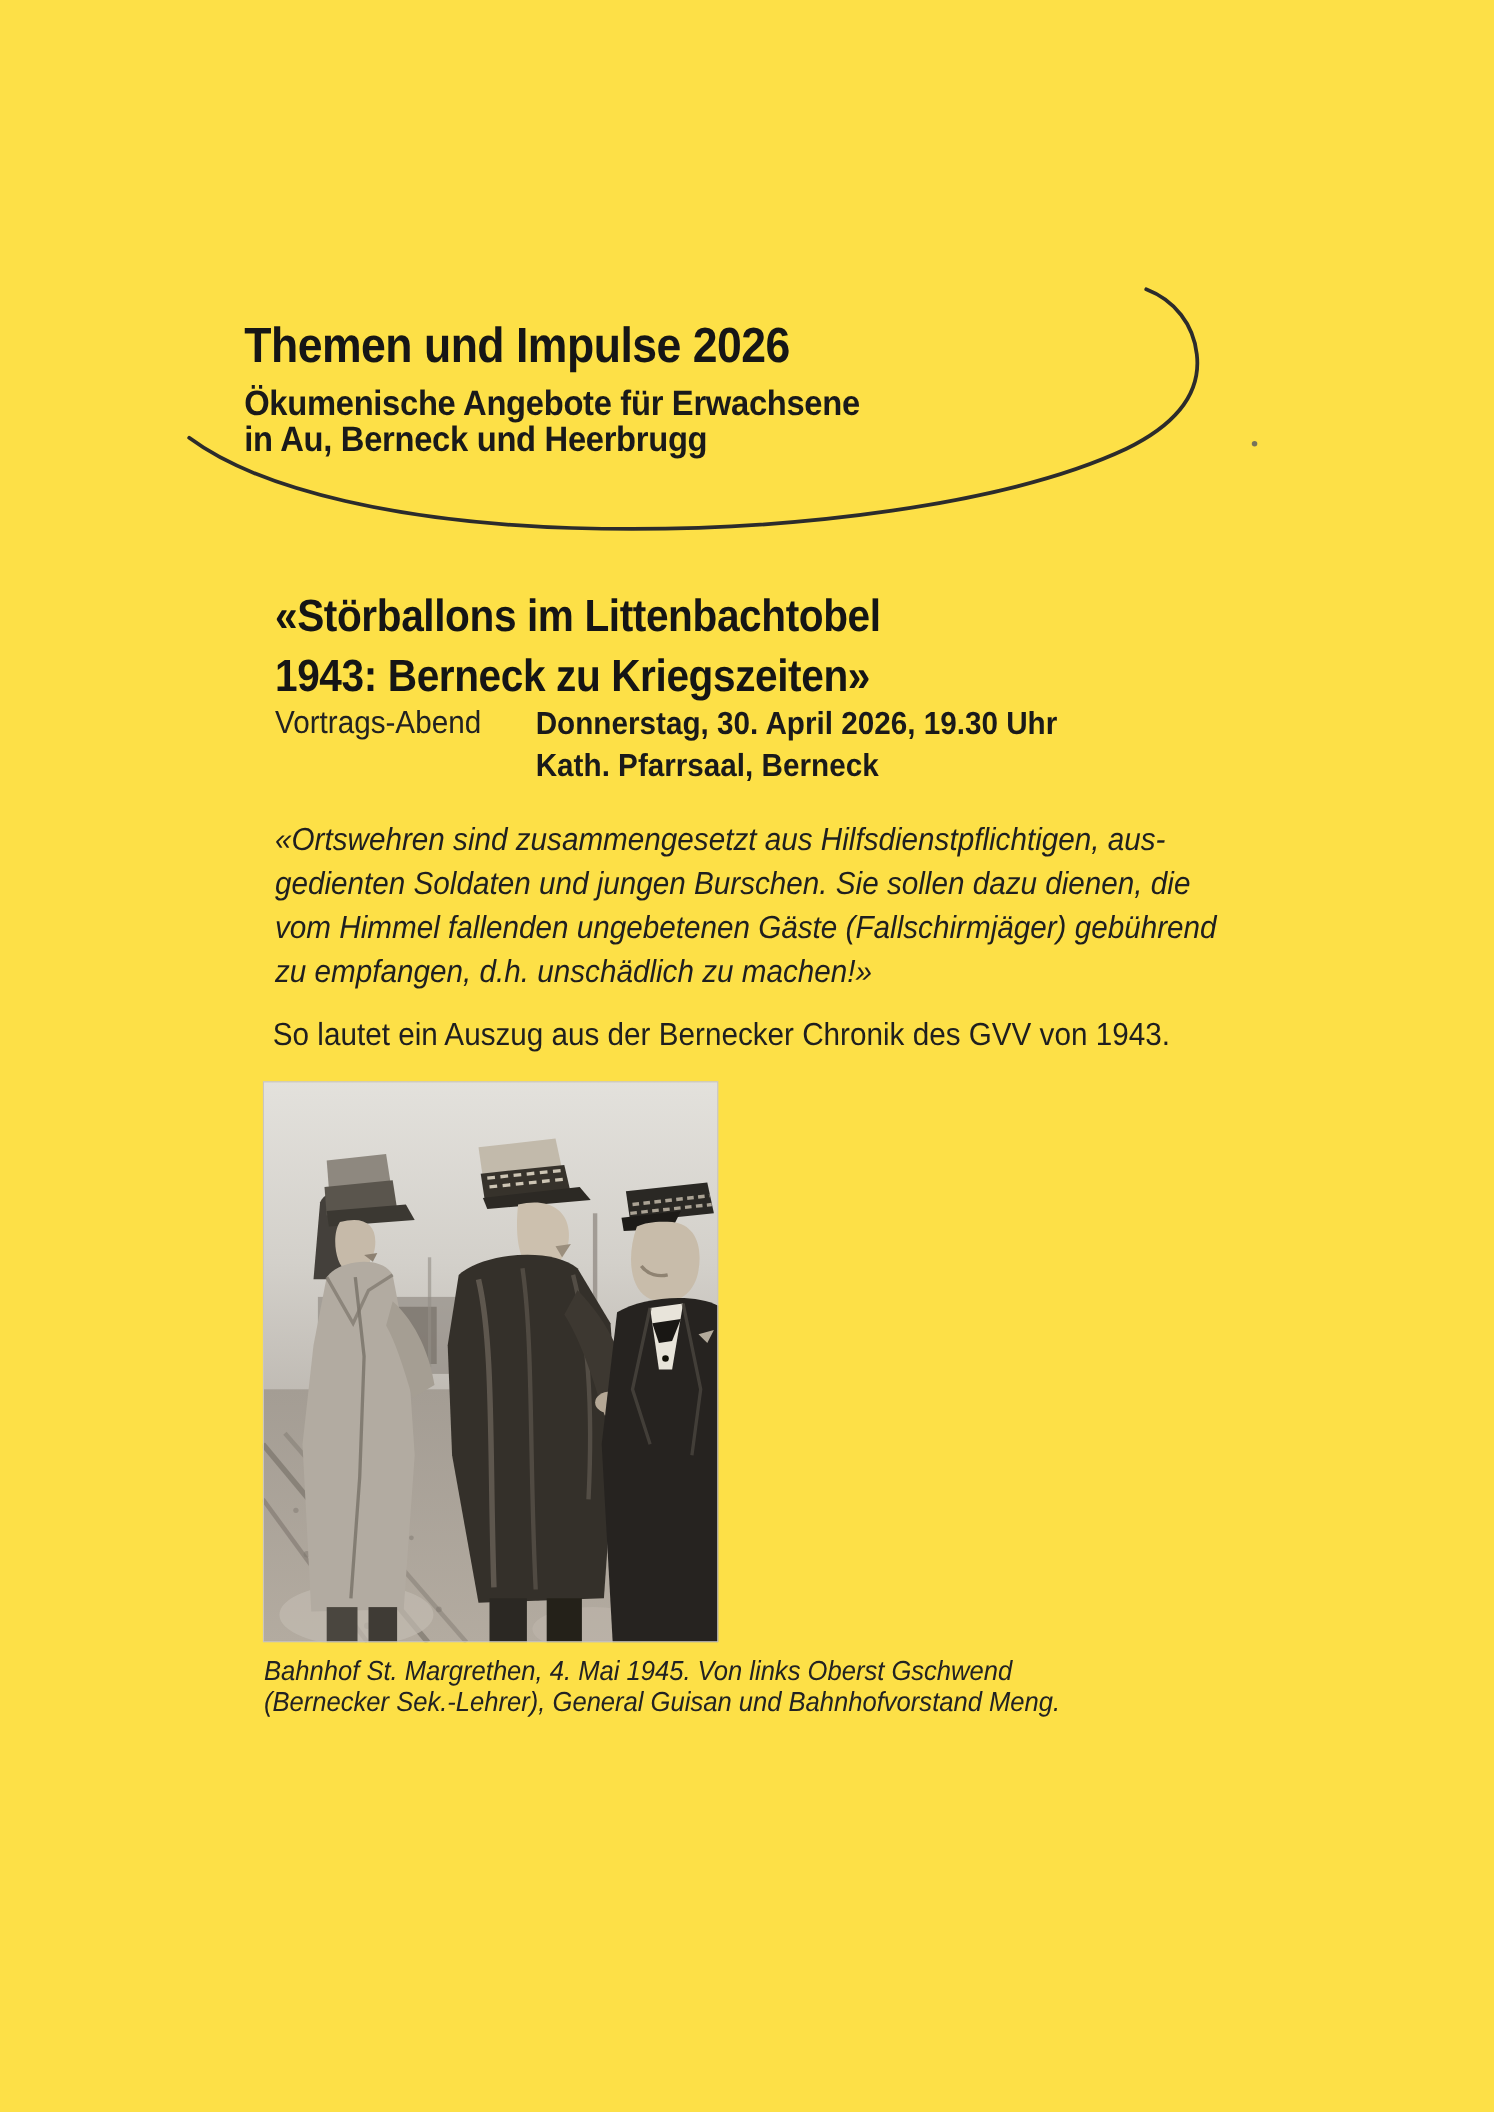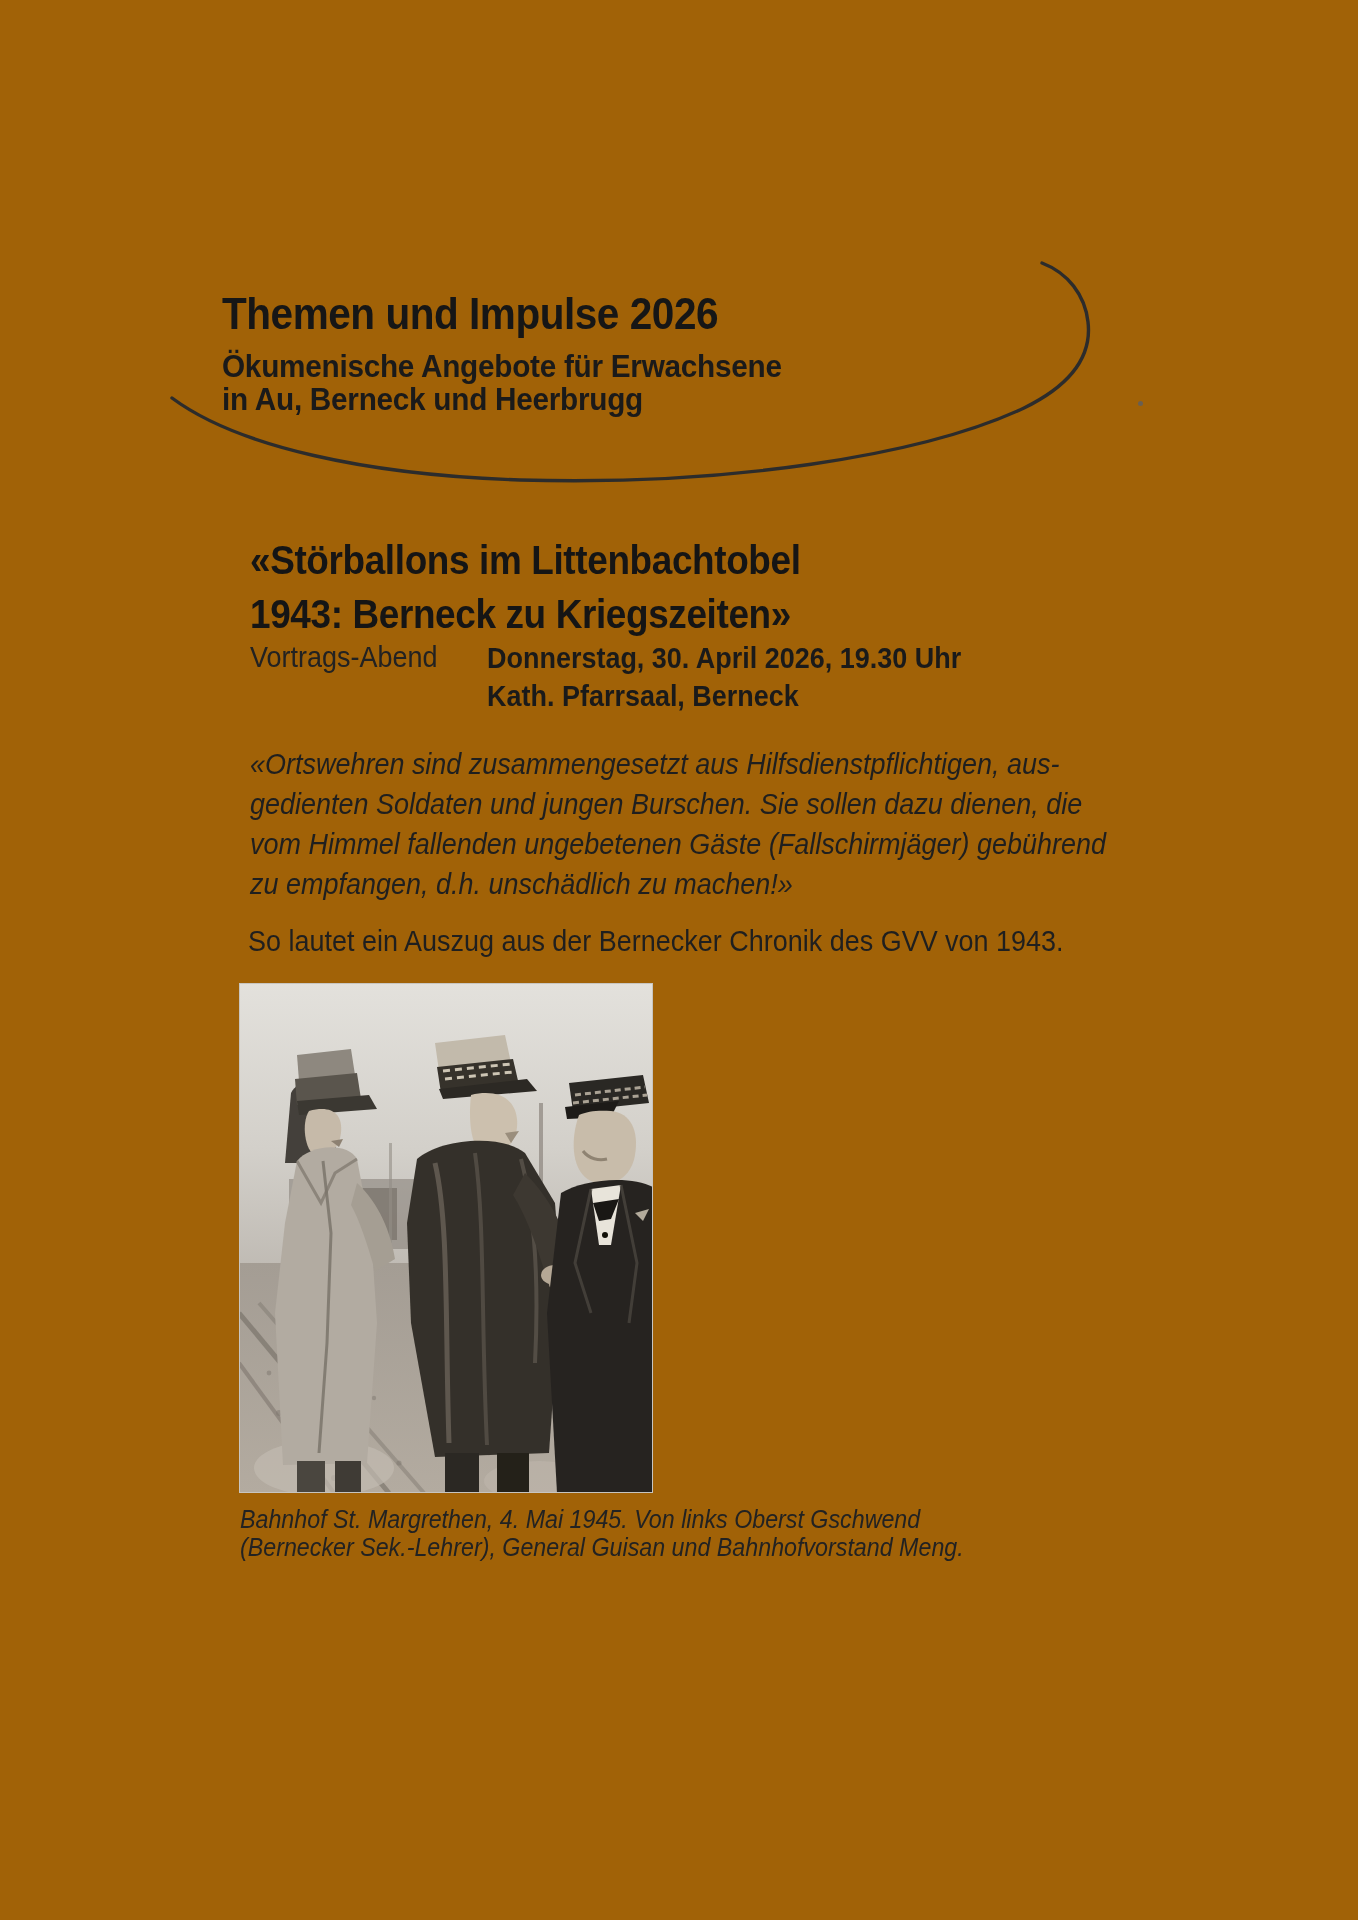--- a/index.html
+++ b/index.html
@@ -1,19 +1,19 @@
 <!DOCTYPE html>
 <html><head>
 <meta charset="utf-8">
 <style>
   html,body{margin:0;padding:0;background:#e9e9e9;}
   .page{
     position:relative;
     width:1358px;height:1920px;
-    background:#a16207;
+    background:#fde047;
     margin:0 auto;
     overflow:hidden;
     font-family:"Liberation Sans", sans-serif;
     color:#1b1b1b;
   }
   .abs{position:absolute;white-space:nowrap;}
   .cond{transform:scaleX(.93);transform-origin:0 0;}
   .cond2{transform:scaleX(.90);transform-origin:0 0;}
   .h1{font-size:45px;font-weight:bold;letter-spacing:-.5px;color:#161616;}
   .h2{font-size:32px;font-weight:bold;line-height:33px;letter-spacing:-.3px;color:#1a1a1a;}

